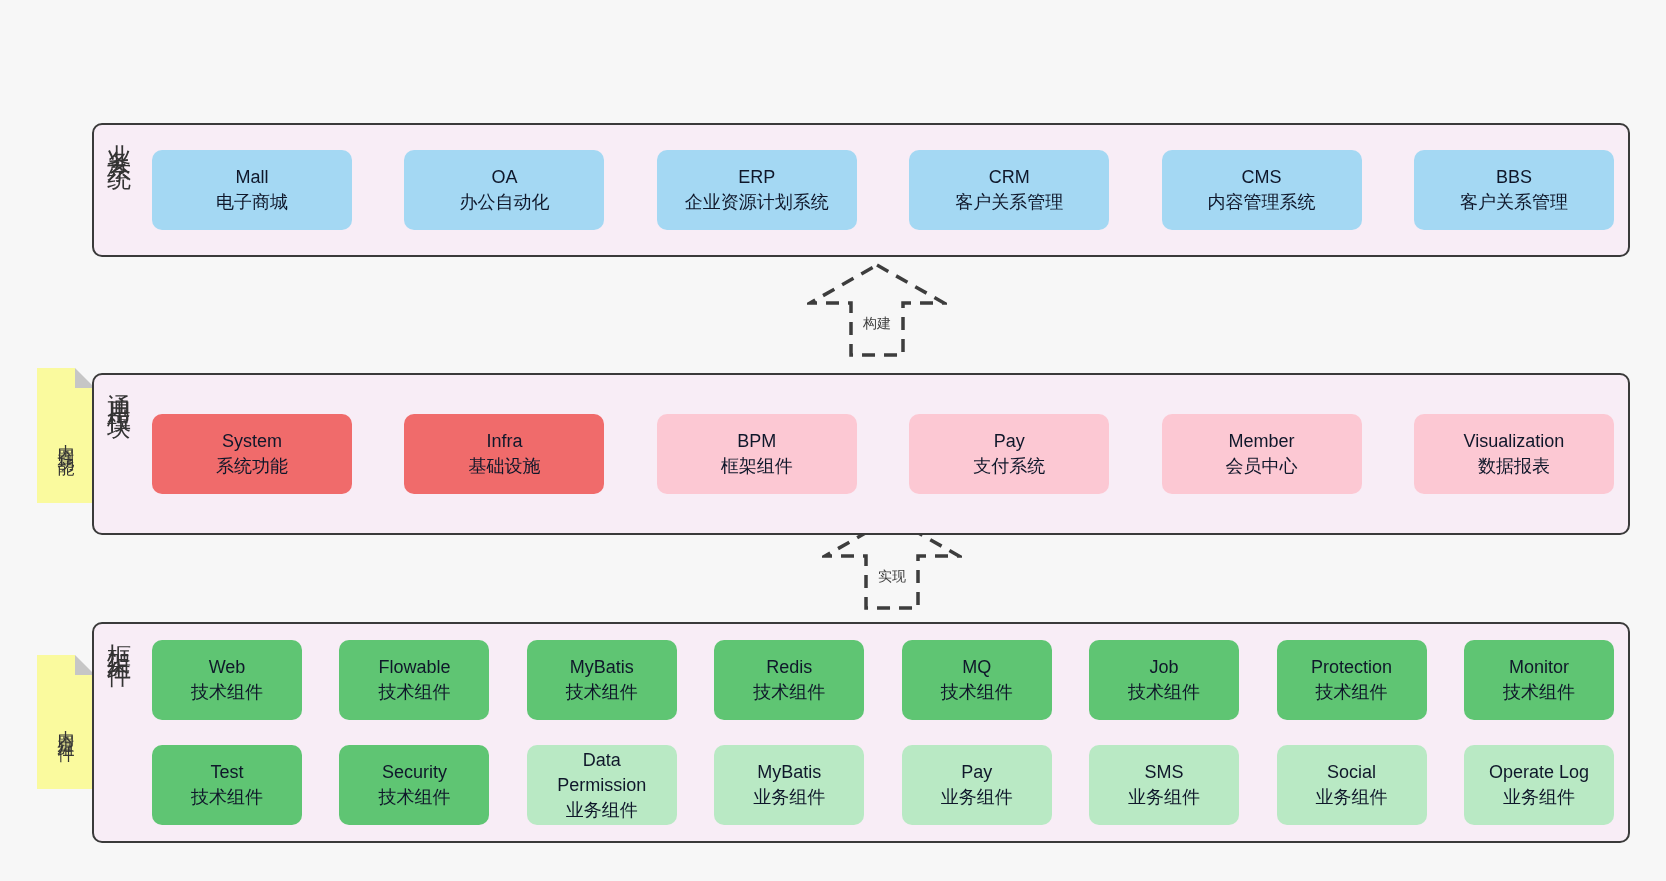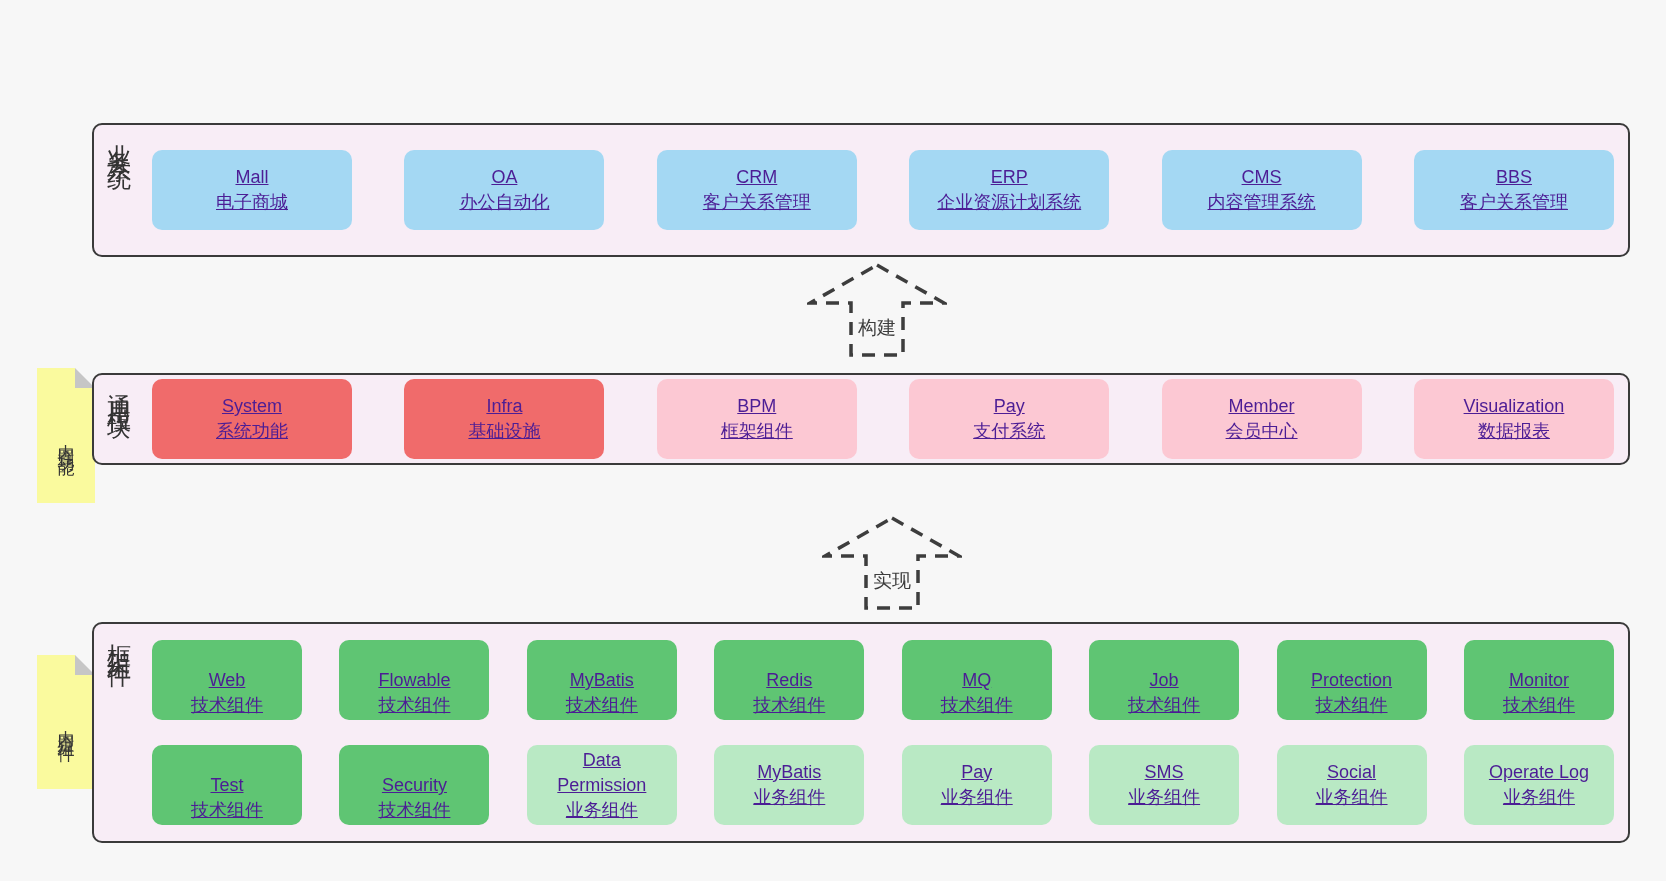--- a/index.html
+++ b/index.html
@@ -18,21 +18,21 @@
   .band{
     position:absolute;
     left:92px;width:1538px;
     background:#f8edf6;
     border:2px solid #3a3a3a;
     border-radius:10px;
     box-sizing:border-box;
     z-index:2;
   }
   .band-1{top:123px;height:134px;}
-  .band-2{top:373px;height:92px;}
+  .band-2{top:373px;height:162px;}
   .band-3{top:622px;height:221px;}
   .vlabel{
     position:absolute;left:13px;top:0;bottom:0;
     display:flex;align-items:center;
     writing-mode:vertical-rl;text-orientation:upright;
     font-size:24px;letter-spacing:7px;color:#333;
     line-height:1;
   }
   .band .content{
     position:absolute;left:58px;right:14px;top:0;bottom:0;
@@ -40,29 +40,29 @@
     gap:25px;
   }
   .row{
     display:flex;justify-content:space-between;align-items:center;
   }
   
   .box{
     height:80px;border-radius:10px;
     display:flex;flex-direction:column;justify-content:center;align-items:center;
     text-align:center;
-    font-size:18px;line-height:25px;color:#4c1d95;
-    box-sizing:border-box;padding:2px 10px;text-decoration:underline;
+    font-size:18px;line-height:25px;color:#0f172a;
+    box-sizing:border-box;padding:2px 10px;
   }
   .w6{width:200px;}
   .w8{width:150px;}
   .blue  {background:#a4d8f3;}
   .red   {background:#f06b6b;}
   .pink  {background:#fcc8d3;align-items:center;}
-  .gdark {background:#5fc573;justify-content:flex-end;}
+  .gdark {background:#5fc573;}
   .glight{background:#b9e9c4;}
   
   .note{
     position:absolute;left:37px;width:58px;
     background:#fafa9e;
     z-index:1;
     display:flex;align-items:center;justify-content:center;
   }
   .note-1{top:368px;height:135px;}
   .note-2{top:655px;height:134px;}
@@ -76,21 +76,21 @@
     margin-top:10px;
   }
   
   .arrow{
     position:absolute;width:140px;height:96px;z-index:1;
   }
   .arrow svg{display:block;}
   .arrow-label{
     position:absolute;left:50%;top:52px;transform:translateX(-50%);
     background:#f7f7f7;padding:1px 4px;
-    font-size:19px;color:#3d3d3d;white-space:nowrap;
+    font-size:14px;color:#3d3d3d;white-space:nowrap;
   }
 </style>
 </head>
 <body>
 
 <div id="canvas">
 
   <div class="note note-1">
     <span class="fold"></span>
     <span class="note-text">内置功能</span>
@@ -107,26 +107,26 @@
       <div class="row">
         <div class="box blue w6">
           <span>Mall</span>
           <span>电子商城</span>
         </div>
         <div class="box blue w6">
           <span>OA</span>
           <span>办公自动化</span>
         </div>
         <div class="box blue w6">
+          <span>ERP</span>
+          <span>企业资源计划系统</span>
+        </div>
+        <div class="box blue w6">
           <span>CRM</span>
           <span>客户关系管理</span>
-        </div>
-        <div class="box blue w6">
-          <span>ERP</span>
-          <span>企业资源计划系统</span>
         </div>
         <div class="box blue w6">
           <span>CMS</span>
           <span>内容管理系统</span>
         </div>
         <div class="box blue w6">
           <span>BBS</span>
           <span>客户关系管理</span>
         </div>
       </div>

